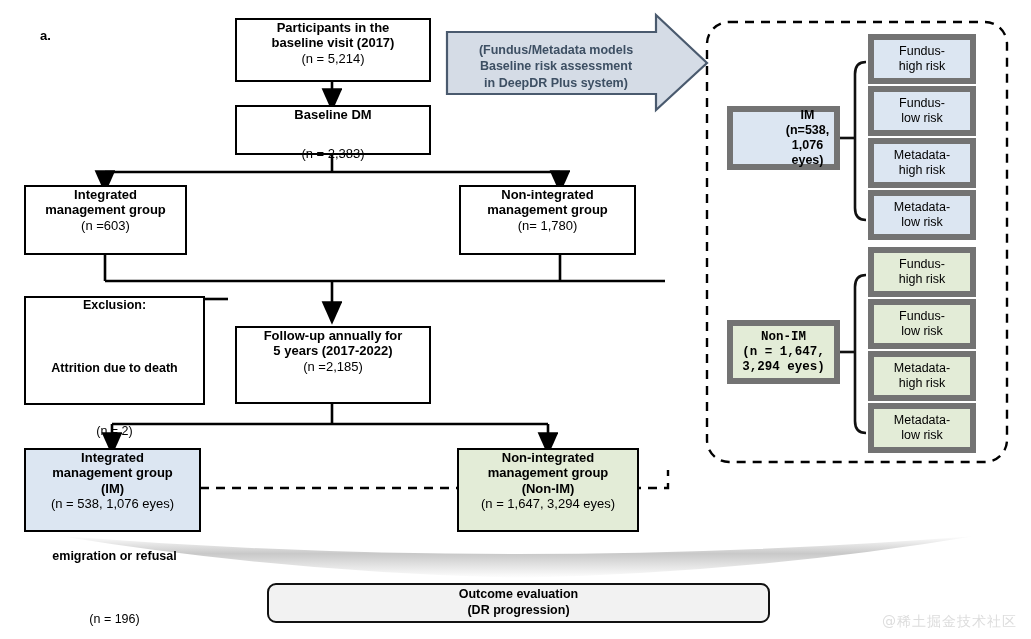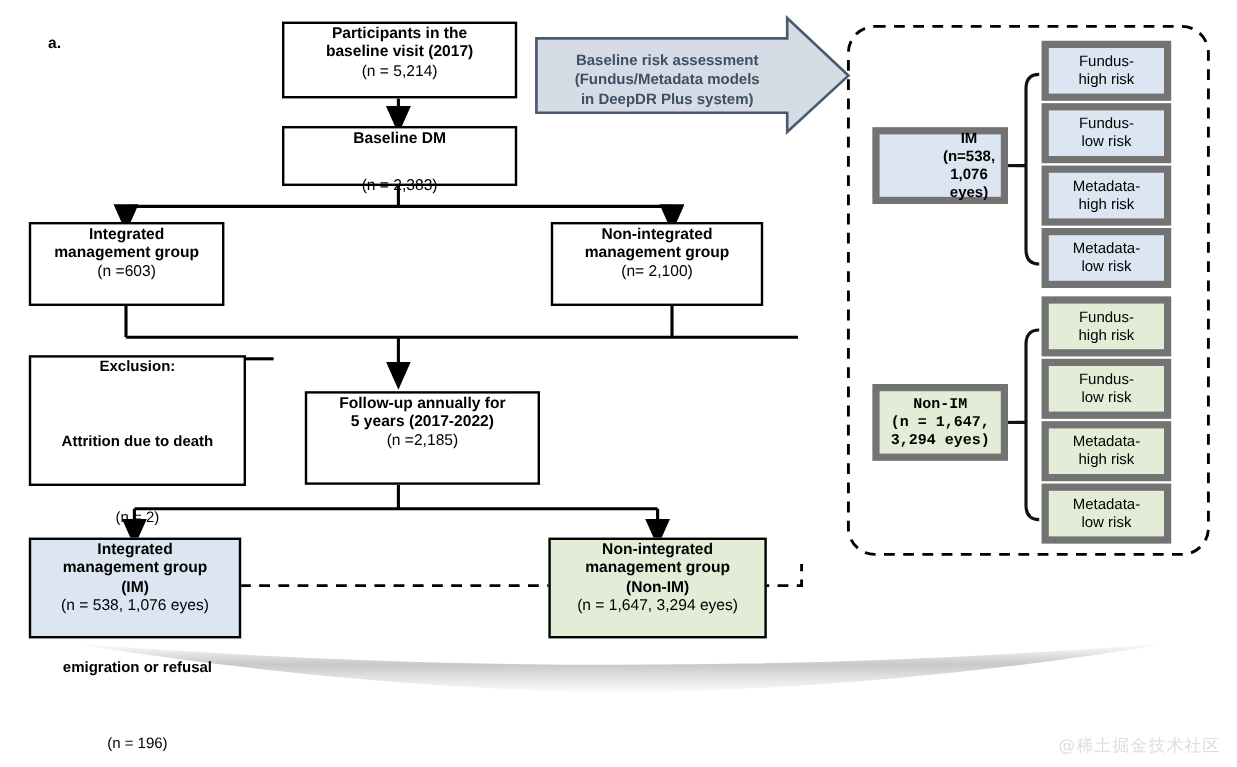--- a/index.html
+++ b/index.html
@@ -137,22 +137,22 @@
       <path d="M 866,275 Q 855,275 855,287 L 855,421 Q 855,433 866,433"></path>
       <line x1="840" y1="352" x2="855" y2="352"></line>
     </g>
 
     <path d="M 447,32 L 656,32 L 656,15 L 707,63 L 656,110 L 656,94 L 447,94 Z" fill="#d5dce6" stroke="#4a5a6e" stroke-width="2.2" stroke-linejoin="miter"></path>
   </svg>
 
   <div id="panel-label">a.</div>
 
   <div id="arrow-text">
+    <span class="ln">(Fundus/Metadata models</span>
     <span class="ln">Baseline risk assessment</span>
-    <span class="ln">(Fundus/Metadata models</span>
     <span class="ln">in DeepDR Plus system)</span>
   </div>
 
   <div class="node mid" style="left:235px;top:18px;width:196px;height:64px;">
     <span class="ln b">Participants in the</span>
     <span class="ln b">baseline visit (2017)</span>
     <span class="ln r">(n = 5,214)</span>
   </div>
 
   <div class="node mid" style="left:235px;top:105px;width:196px;height:50px;gap:24px;">
@@ -162,52 +162,56 @@
 
   <div class="node mid" style="left:24px;top:185px;width:163px;height:70px;">
     <span class="ln b">Integrated</span>
     <span class="ln b">management group</span>
     <span class="ln r">(n =603)</span>
   </div>
 
   <div class="node mid" style="left:459px;top:185px;width:177px;height:70px;">
     <span class="ln b">Non-integrated</span>
     <span class="ln b">management group</span>
-    <span class="ln r">(n= 2,100)</span>
+    <span class="ln r">(n= 1,780)</span>
   </div>
 
   <div class="node small" style="left:24px;top:296px;width:181px;height:109px;">
     <span class="ln b">Exclusion:</span>
     <span class="ln b">Attrition due to death</span>
     <span class="ln r">(n = 2)</span>
     <span class="ln b">Attrition due to</span>
     <span class="ln b">emigration or refusal</span>
     <span class="ln r">(n = 196)</span>
   </div>
 
-  <div class="node mid" style="left:235px;top:326px;width:196px;height:78px;margin-left:19px;">
+  <div class="node mid" style="left:235px;top:326px;width:196px;height:78px;">
     <span class="ln b">Follow-up annually for</span>
     <span class="ln b">5 years (2017-2022)</span>
     <span class="ln r">(n =2,185)</span>
   </div>
 
   <div class="node mid blue" style="left:24px;top:448px;width:177px;height:84px;">
     <span class="ln b">Integrated</span>
     <span class="ln b">management group</span>
     <span class="ln b">(IM)</span>
     <span class="ln r">(n = 538, 1,076 eyes)</span>
   </div>
 
   <div class="node mid green" style="left:457px;top:448px;width:182px;height:84px;">
     <span class="ln b">Non-integrated</span>
     <span class="ln b">management group</span>
     <span class="ln b">(Non-IM)</span>
     <span class="ln r">(n = 1,647, 3,294 eyes)</span>
   </div>
 
+  <div id="outcome">
+    <span class="ln">Outcome evaluation</span>
+    <span class="ln">(DR progression)</span>
+  </div>
 
   <div class="rb blue" style="left:727px;top:106px;width:113px;height:64px;padding-left:48px;">
     <span class="ln b">IM</span>
     <span class="ln b">(n=538,</span>
     <span class="ln b">1,076 eyes)</span>
   </div>
 
   <div class="rb blue" style="left:868px;top:34px;width:108px;height:50px;">
     <span class="ln">Fundus-</span>
     <span class="ln">high risk</span>

